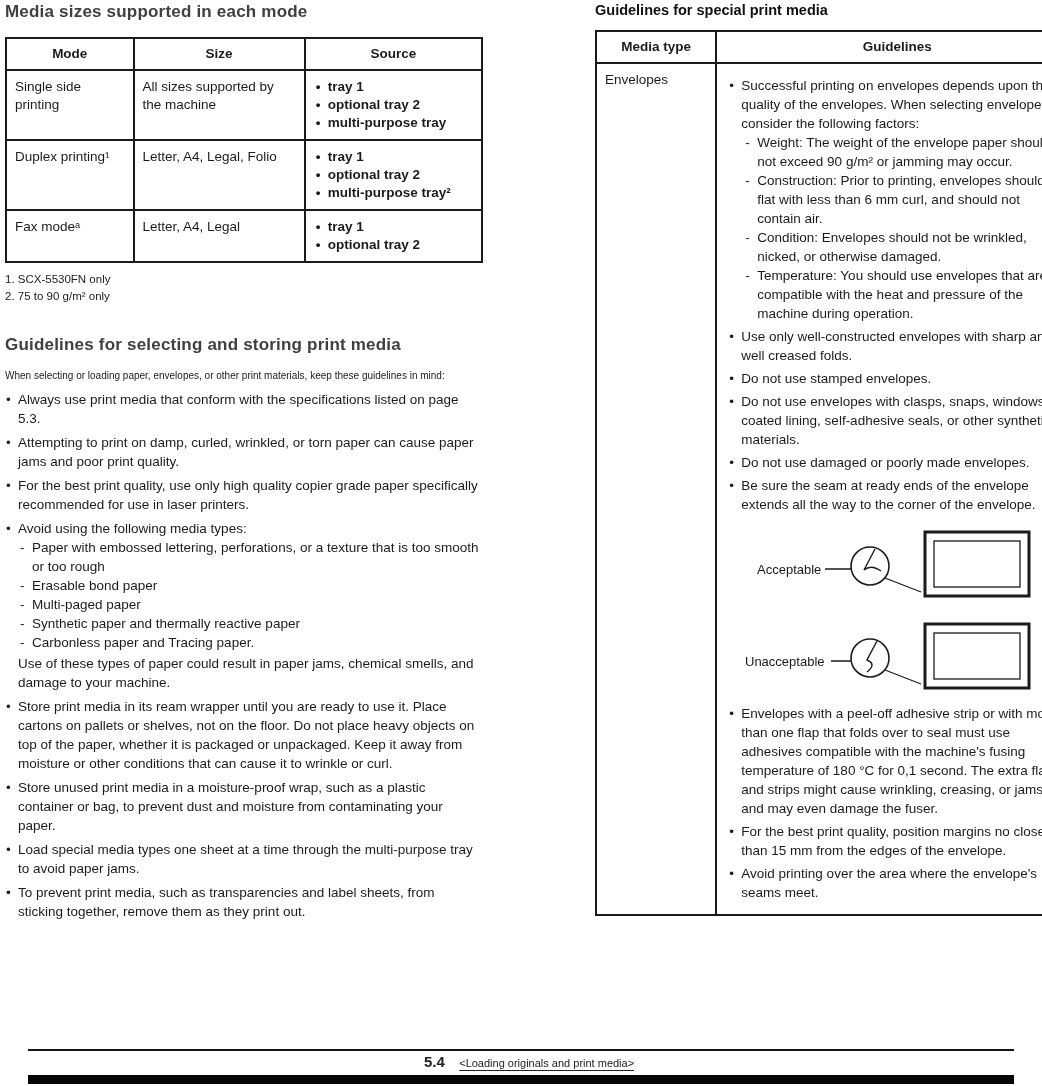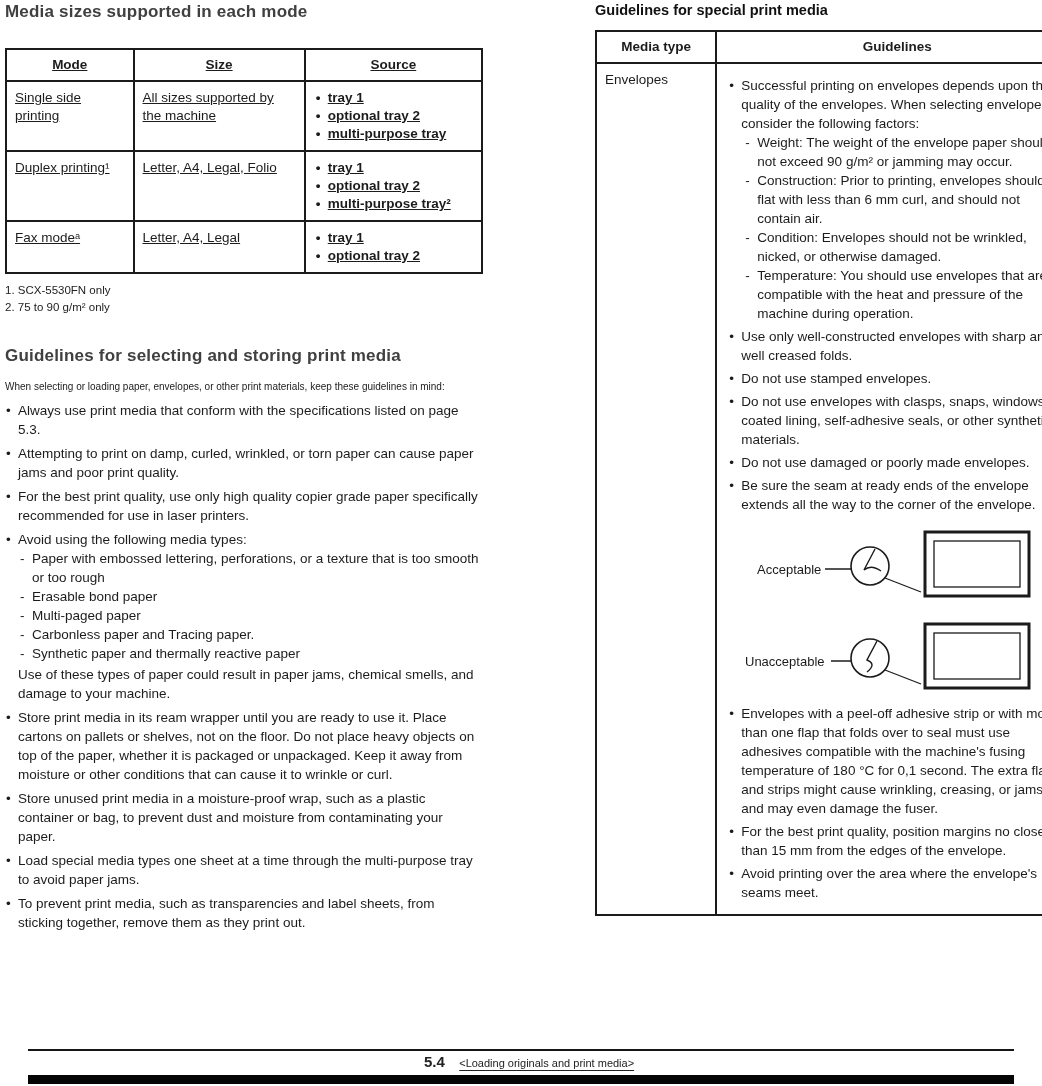--- a/index.html
+++ b/index.html
@@ -18,21 +18,21 @@
     font-size:17px; font-weight:bold; color:#404040; letter-spacing:.2px;
   }
   .h-right { font-size:14.5px; font-weight:bold; color:#111; }
 
   table { border-collapse:collapse; width:100%; }
   th, td {
     border:2px solid #1b1b1b; font-size:13.5px; vertical-align:top;
     padding:7px 8px; line-height:18px;
   }
   th { text-align:center; font-weight:bold; padding:6px 4px; }
-  .media-table { margin-top:26px;text-decoration:underline; }
+  .media-table { margin-top:15px; }
   .src-item { font-weight:bold; position:relative; padding-left:14px; line-height:18px; }
   .src-item::before { content:"\2022"; position:absolute; left:2px; }
 
   .footnotes { margin-top:8px; }
   .footnote { font-size:11.5px; line-height:17px; color:#222; }
 
   .h2-left { margin-top:30px; }
   .intro { margin-top:12px; font-size:10px; line-height:18px; }
 
   .bullet { position:relative; padding-left:13px; margin-top:5px; font-size:13.5px; line-height:19px; }
@@ -121,22 +121,22 @@
 
       <div>
         <div class="bullet">Always use print media that conform with the specifications listed on page 5.3.</div>
         <div class="bullet">Attempting to print on damp, curled, wrinkled, or torn paper can cause paper jams and poor print quality.</div>
         <div class="bullet">For the best print quality, use only high quality copier grade paper specifically recommended for use in laser printers.</div>
         <div class="bullet">
           <span>Avoid using the following media types:</span>
           <div class="sub">Paper with embossed lettering, perforations, or a texture that is too smooth or too rough</div>
           <div class="sub">Erasable bond paper</div>
           <div class="sub">Multi-paged paper</div>
+          <div class="sub">Synthetic paper and thermally reactive paper</div>
           <div class="sub">Carbonless paper and Tracing paper.</div>
-          <div class="sub">Synthetic paper and thermally reactive paper</div>
           <div class="cont">Use of these types of paper could result in paper jams, chemical smells, and damage to your machine.</div>
         </div>
         <div class="bullet">Store print media in its ream wrapper until you are ready to use it. Place cartons on pallets or shelves, not on the floor. Do not place heavy objects on top of the paper, whether it is packaged or unpackaged. Keep it away from moisture or other conditions that can cause it to wrinkle or curl.</div>
         <div class="bullet">Store unused print media in a moisture-proof wrap, such as a plastic container or bag, to prevent dust and moisture from contaminating your paper.</div>
         <div class="bullet">Load special media types one sheet at a time through the multi-purpose tray to avoid paper jams.</div>
         <div class="bullet">To prevent print media, such as transparencies and label sheets, from sticking together, remove them as they print out.</div>
       </div>
     </div>
 
     <div class="col-right">

